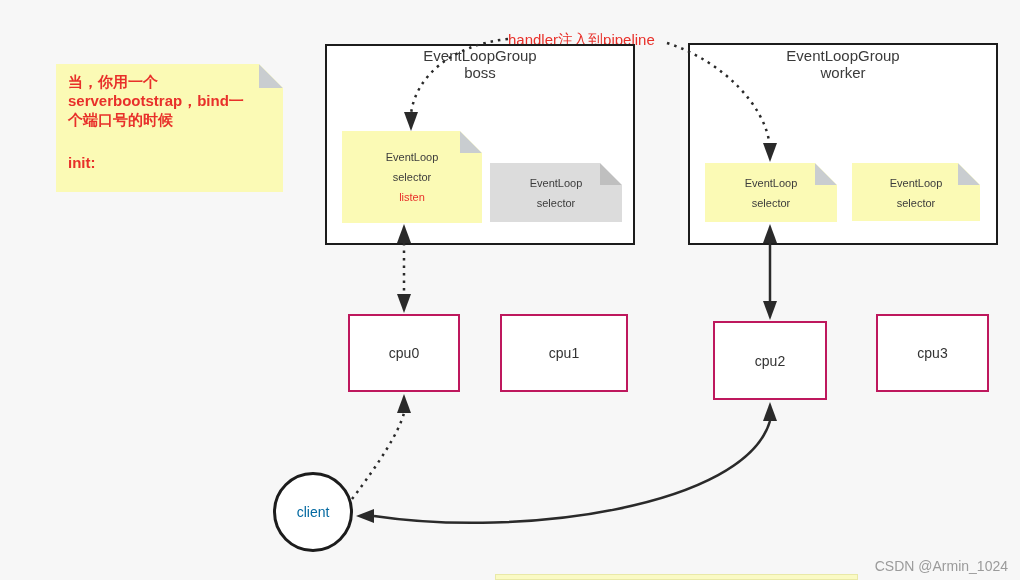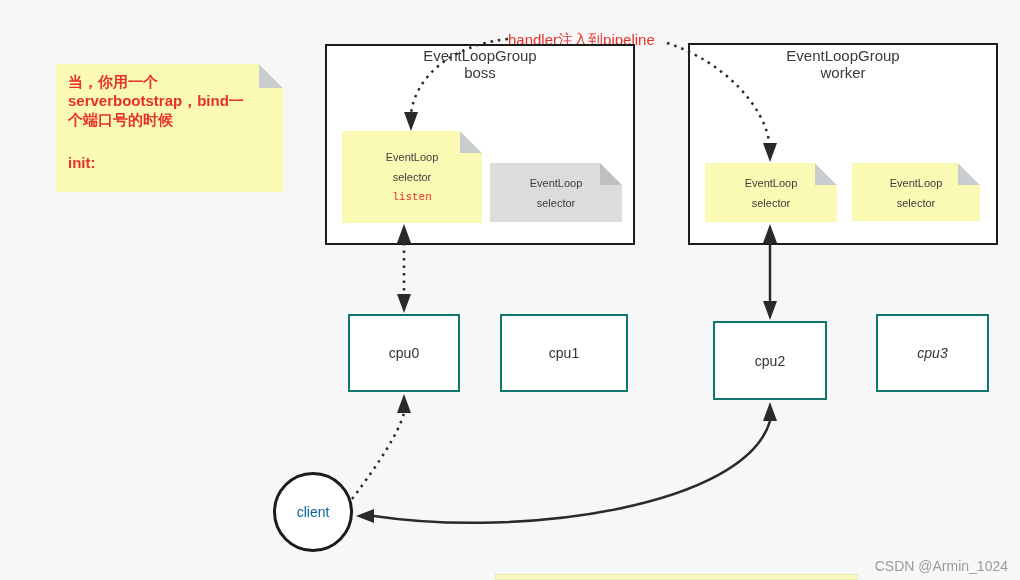--- a/index.html
+++ b/index.html
@@ -37,21 +37,21 @@
   .note .flap{
     position:absolute;
     top:0;right:0;
     width:22px;height:22px;
     clip-path:polygon(0 0, 100% 100%, 0 100%);
   }
   .note-yellow{background:#fbfab5;}
   .note-yellow .flap{background:#c9cdd0;}
   .note-gray{background:#dcdcdc;}
   .note-gray .flap{background:#bfbfbf;}
-  .red-text{color:#e8302a;font-family:Liberation Mono, monospace;}
+  .red-text{color:#e8302a;}
   
   .sticky{
     position:absolute;
     left:56px;top:64px;width:227px;height:128px;
     background:#fbfab5;
     box-sizing:border-box;
     padding:8px 0 0 12px;
     font-size:15px;
     font-weight:bold;
     line-height:19px;
@@ -63,21 +63,21 @@
     top:0;right:0;
     width:24px;height:24px;
     clip-path:polygon(0 0, 100% 100%, 0 100%);
     background:#c9cdd0;
   }
   .sticky .init-line{margin-top:24px;}
   
   .cpu-box{
     position:absolute;
     background:#ffffff;
-    border:2px solid #0f766e;
+    border:2px solid #be185d;
     box-sizing:border-box;
     display:flex;align-items:center;justify-content:center;
     font-size:14px;color:#333;
   }
   
   .client-circle{
     position:absolute;
     left:273px;top:472px;
     width:80px;height:80px;
     background:#ffffff;
@@ -171,21 +171,21 @@
 
   <div class="cpu-box" style="left:348px;top:314px;width:112px;height:78px;">
     <span>cpu0</span>
   </div>
   <div class="cpu-box" style="left:500px;top:314px;width:128px;height:78px;">
     <span>cpu1</span>
   </div>
   <div class="cpu-box" style="left:713px;top:321px;width:114px;height:79px;">
     <span>cpu2</span>
   </div>
-  <div class="cpu-box" style="left:876px;top:314px;width:113px;height:78px;font-style:italic;">
+  <div class="cpu-box" style="left:876px;top:314px;width:113px;height:78px;">
     <span>cpu3</span>
   </div>
 
   <div class="client-circle">
     <span>client</span>
   </div>
 
   <svg class="arrows" width="1020" height="580" viewBox="0 0 1020 580">
 
     <path d="M 508,39 C 450,45 415,78 411,114" fill="none" stroke="#2a2a2a" stroke-width="2.5" stroke-dasharray="2.5 5"></path>

